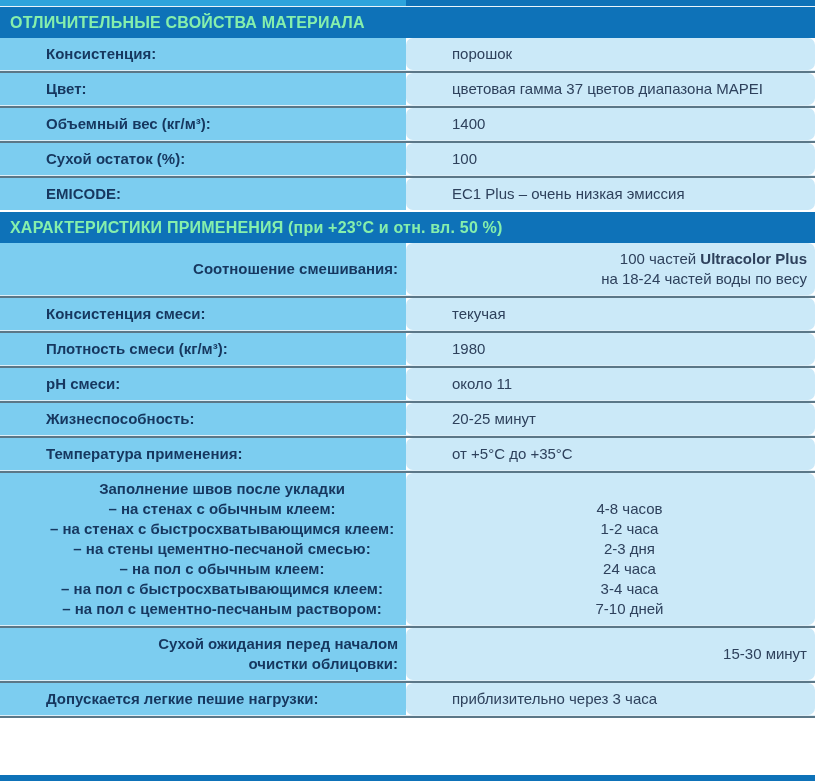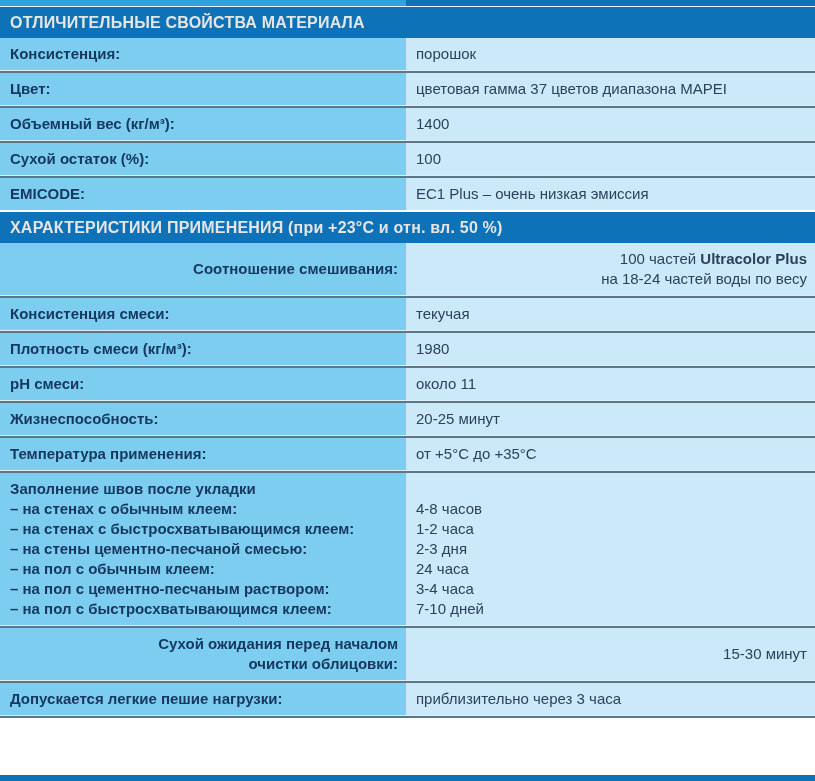--- a/index.html
+++ b/index.html
@@ -11,28 +11,28 @@
     --top-strip-left:#2ea3dc;
     --divider-dark:#5b7787;
     --divider-light:#ddeef7;
   }
   html,body{margin:0;padding:0;background:#fff;}
   body{font-family:"Liberation Sans","DejaVu Sans",sans-serif;}
   .sheet{width:815px;height:781px;display:flex;flex-direction:column;overflow:hidden;background:#fff;}
   .top-strip{height:6px;display:flex;flex:none;border-bottom:1px solid #eaf5fb;}
   .ts-l{width:406px;background:var(--top-strip-left);}
   .ts-r{flex:1;background:var(--header-bg);}
-  .band{height:31px;flex:none;background:var(--header-bg);color:#e5e5e5;display:flex;align-items:center;padding-left:10px;font-weight:bold;font-size:16px;letter-spacing:.2px;}
+  .band{height:31px;flex:none;background:var(--header-bg);color:#86efac;display:flex;align-items:center;padding-left:10px;font-weight:bold;font-size:16px;letter-spacing:.2px;}
   .gap{height:2px;flex:none;background:#fff;}
   .row{display:flex;flex:none;min-height:32px;}
   .row.h2{min-height:52px;text-align:right;}
-  .row.h7{min-height:152px;}
+  .row.h7{min-height:152px;text-align:center;}
   .cell-l{width:406px;box-sizing:border-box;background:var(--label-col-bg);color:var(--label-text);font-weight:bold;font-size:15px;padding:6px 8px 6px 10px;display:flex;flex-direction:column;justify-content:center;}
-  .cell-r{flex:1;box-sizing:border-box;background:var(--value-col-bg);color:var(--value-text);font-size:15px;font-weight:normal;padding:6px 8px 6px 10px;display:flex;flex-direction:column;justify-content:center;}
-  .line{line-height:20px;white-space:nowrap;}
+  .cell-r{flex:1;box-sizing:border-box;background:var(--value-col-bg);color:var(--value-text);font-size:15px;font-weight:normal;padding:6px 8px 6px 10px;display:flex;flex-direction:column;justify-content:center;border-radius:7px;}
+  .line{line-height:20px;white-space:nowrap;margin-left:36px;}
   .b{font-weight:bold;}
   .sep{height:3px;flex:none;background:linear-gradient(to bottom,var(--divider-light) 0,var(--divider-light) 1px,var(--divider-dark) 1px,var(--divider-dark) 3px);}
   .bottom-strip{height:6px;flex:none;background:var(--header-bg);margin-top:auto;}
 </style>
 </head>
 <body>
 
 <div class="sheet">
 
   <div class="top-strip">
@@ -160,22 +160,22 @@
   </div>
   <div class="sep"></div>
 
   <div class="row h7">
     <div class="cell-l">
       <div class="line">Заполнение швов после укладки</div>
       <div class="line">– на стенах с обычным клеем:</div>
       <div class="line">– на стенах с быстросхватывающимся клеем:</div>
       <div class="line">– на стены цементно-песчаной смесью:</div>
       <div class="line">– на пол с обычным клеем:</div>
+      <div class="line">– на пол с быстросхватывающимся клеем:</div>
       <div class="line">– на пол с цементно-песчаным раствором:</div>
-      <div class="line">– на пол с быстросхватывающимся клеем:</div>
     </div>
     <div class="cell-r">
       <div class="line">&nbsp;</div>
       <div class="line">4-8 часов</div>
       <div class="line">1-2 часа</div>
       <div class="line">2-3 дня</div>
       <div class="line">24 часа</div>
       <div class="line">3-4 часа</div>
       <div class="line">7-10 дней</div>
     </div>

